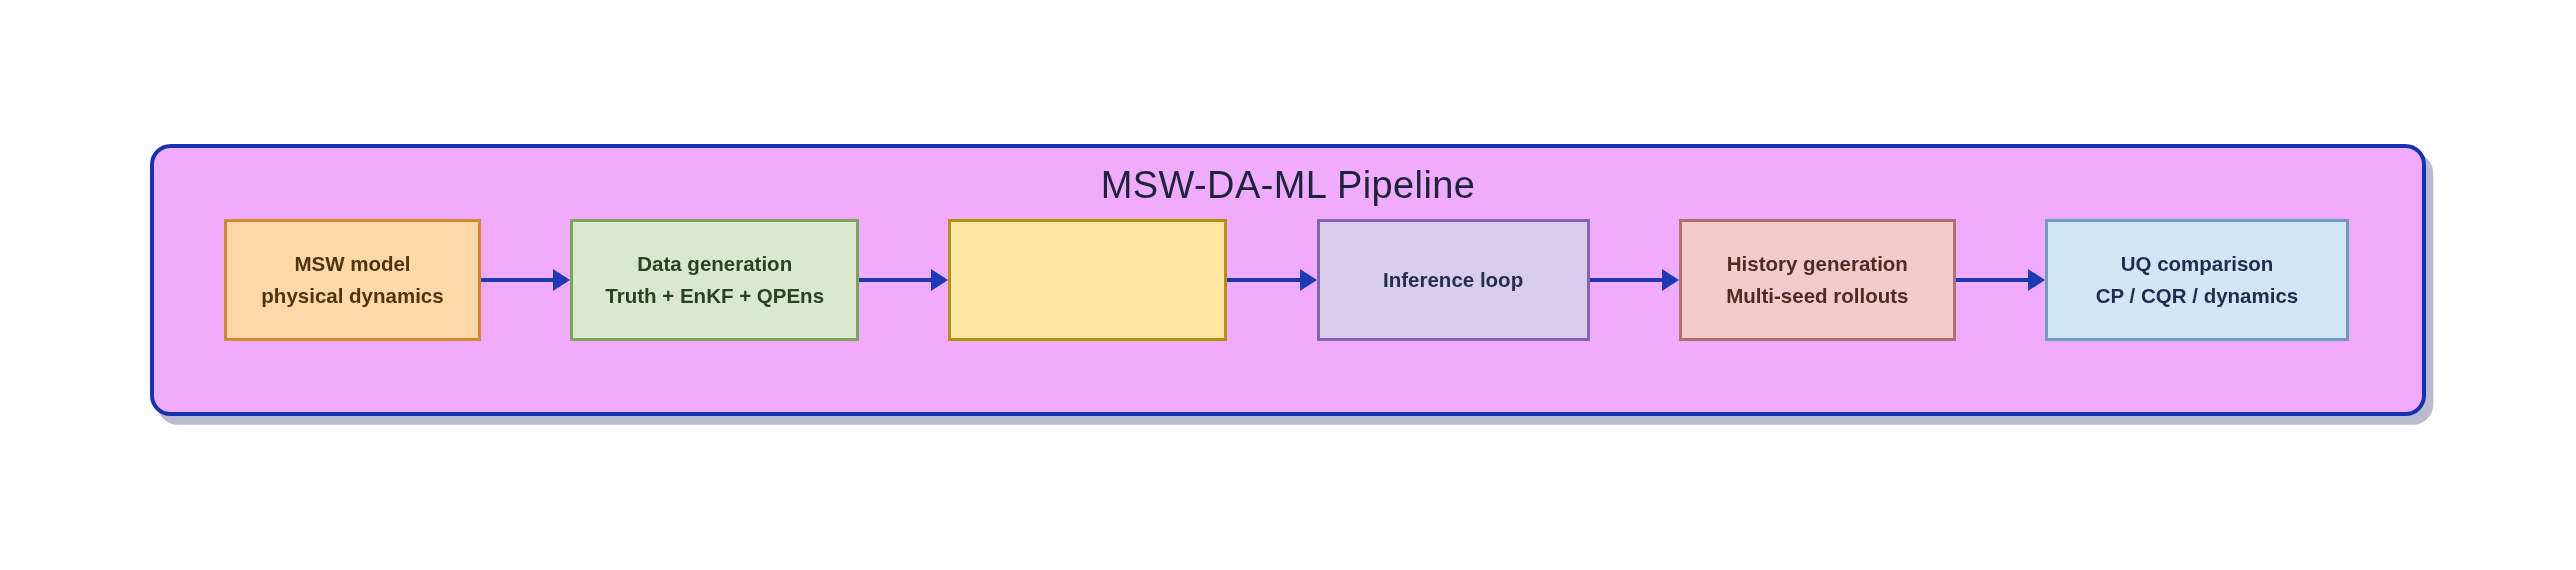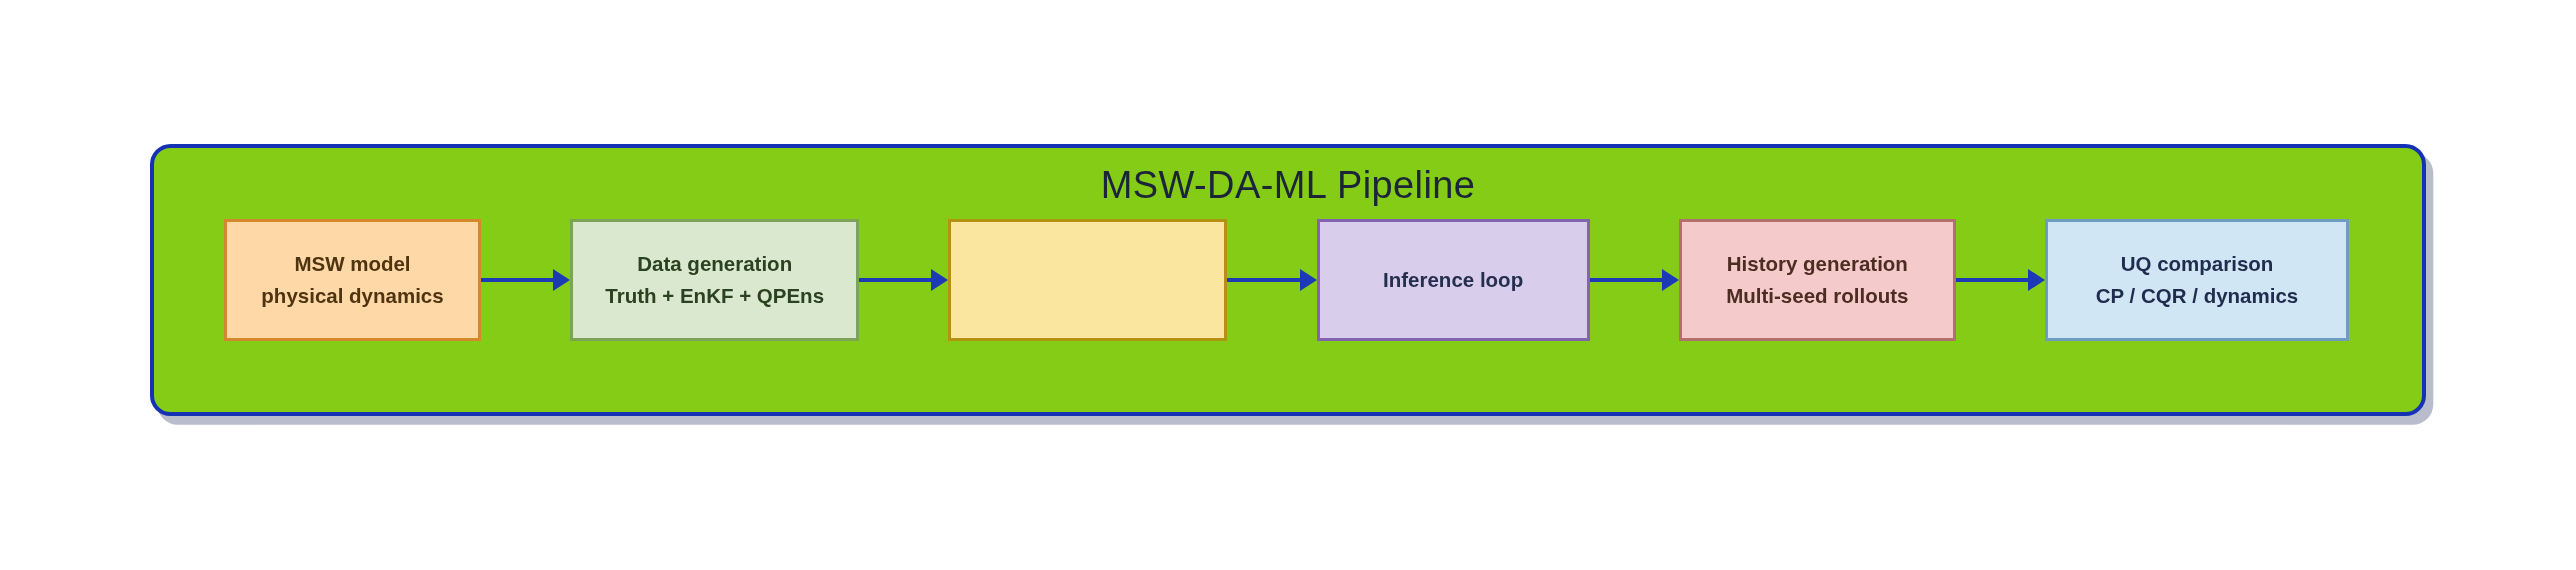--- a/index.html
+++ b/index.html
@@ -87,21 +87,21 @@
     height: 0;
     border-top: 11px solid transparent;
     border-bottom: 11px solid transparent;
     border-left: 17.6px solid #1c3ab5;
   }
 </style>
 </head>
 <body>
 
 <div class="stage">
-  <div class="pipeline" style="background: #84cc16; border-color: rgb(22, 50, 180); box-shadow: rgb(184, 188, 205) 7.3px 8.8px 0px 0px;">
+  <div class="pipeline" style="background: #f0abfc; border-color: rgb(22, 50, 180); box-shadow: rgb(184, 188, 205) 7.3px 8.8px 0px 0px;">
     <div class="title" style="color: rgb(27, 36, 56);">MSW-DA-ML Pipeline</div>
     <div class="row">
 
       <div class="node n0" style="background: rgb(254, 216, 166); border-color: rgb(212, 135, 44); color: rgb(79, 52, 18);">
         <span class="l1">MSW model</span>
         <span class="l2">physical dynamics</span>
       </div>
 
       <div class="arrow">
         <div class="shaft" style="background: rgb(28, 58, 181);"></div>

